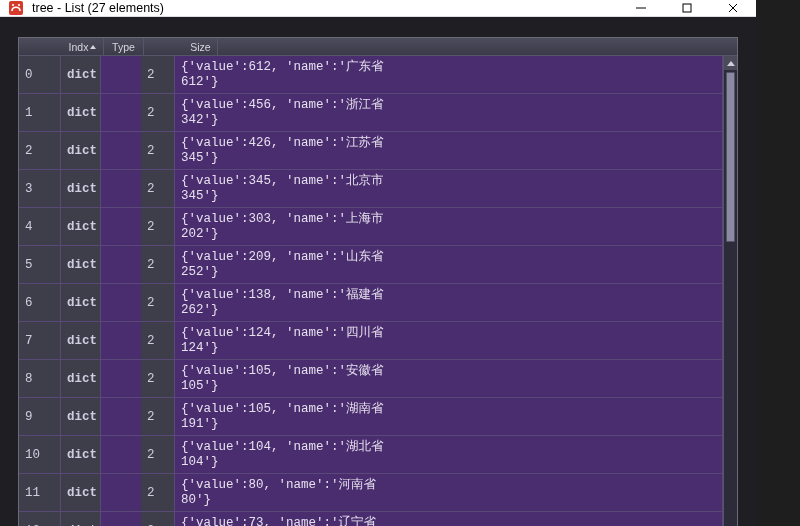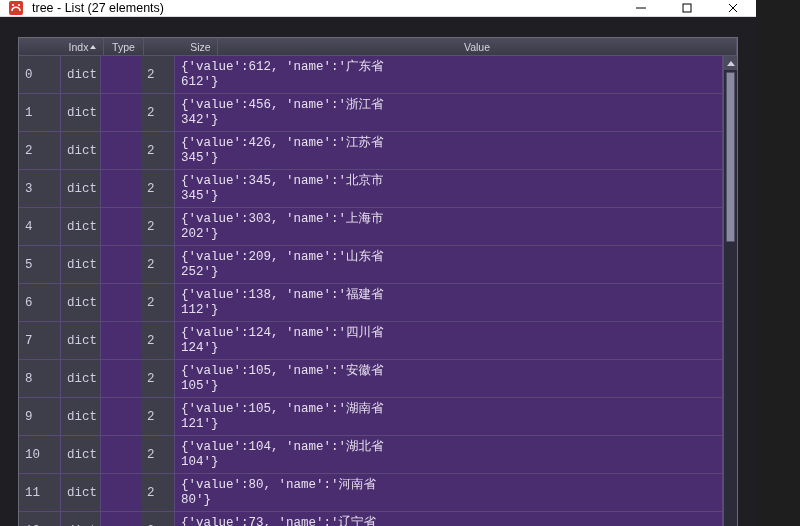--- a/index.html
+++ b/index.html
@@ -98,21 +98,21 @@
     padding: 3px 6px;
     border-right: 1px solid #5a4878;
     display: flex; align-items: flex-start;
   }
   .row .col-idx, .row .col-type, .row .col-size {
     background: #3e3e4b;
     color: #cfcde0;
     align-items: center;
   }
   .row .col-idx  { width: 42px; justify-content: flex-start; }
-  .row .col-type { width: 40px; }
+  .row .col-type { width: 40px; font-weight: bold; }
   .row .col-size { width: 34px; justify-content: flex-start; }
   .row .col-val  {
     flex: 1;
     white-space: pre-wrap;
     word-break: break-word;
     line-height: 15px;
     padding-top: 4px;
   }
 
   
@@ -208,23 +208,20 @@
         <div class="cell col-idx">
           <span>Indx</span>
           <span class="sort-arrow"></span>
         </div>
         <div class="cell col-type">
           <span>Type</span>
         </div>
         <div class="cell col-size">
           <span>Size</span>
         </div>
-        <div class="cell col-val">
-          <span>Value</span>
-        </div>
       </div>
 
       <div class="tbody-wrap">
         <div class="tbody" id="tbody">
             <div class="row">
               <div class="cell col-idx">0</div>
               <div class="cell col-type">dict</div>
               <div class="cell col-size">2</div>
               <div class="cell col-val">{'value':612, 'name':'广东省
 612'}</div>
@@ -262,42 +259,42 @@
               <div class="cell col-type">dict</div>
               <div class="cell col-size">2</div>
               <div class="cell col-val">{'value':209, 'name':'山东省
 252'}</div>
             </div>
             <div class="row">
               <div class="cell col-idx">6</div>
               <div class="cell col-type">dict</div>
               <div class="cell col-size">2</div>
               <div class="cell col-val">{'value':138, 'name':'福建省
-112'}</div>
+262'}</div>
             </div>
             <div class="row">
               <div class="cell col-idx">7</div>
               <div class="cell col-type">dict</div>
               <div class="cell col-size">2</div>
               <div class="cell col-val">{'value':124, 'name':'四川省
 124'}</div>
             </div>
             <div class="row">
               <div class="cell col-idx">8</div>
               <div class="cell col-type">dict</div>
               <div class="cell col-size">2</div>
               <div class="cell col-val">{'value':105, 'name':'安徽省
 105'}</div>
             </div>
             <div class="row">
               <div class="cell col-idx">9</div>
               <div class="cell col-type">dict</div>
               <div class="cell col-size">2</div>
               <div class="cell col-val">{'value':105, 'name':'湖南省
-121'}</div>
+191'}</div>
             </div>
             <div class="row">
               <div class="cell col-idx">10</div>
               <div class="cell col-type">dict</div>
               <div class="cell col-size">2</div>
               <div class="cell col-val">{'value':104, 'name':'湖北省
 104'}</div>
             </div>
             <div class="row">
               <div class="cell col-idx">11</div>

